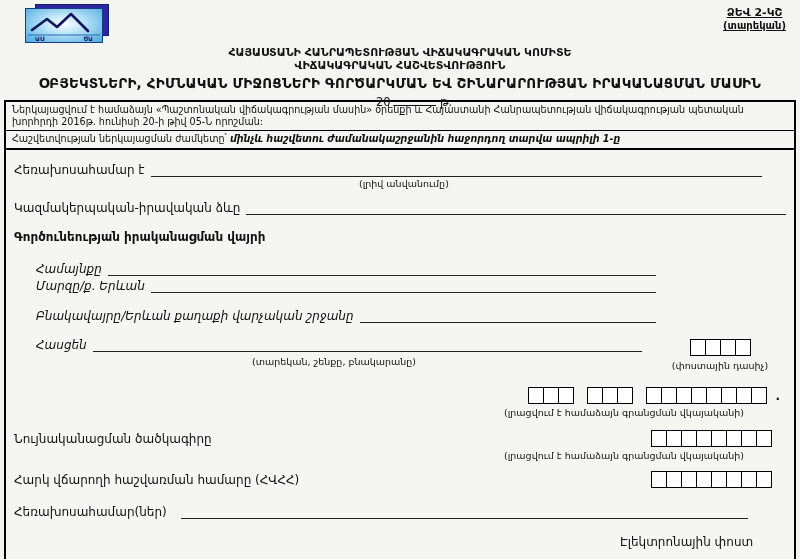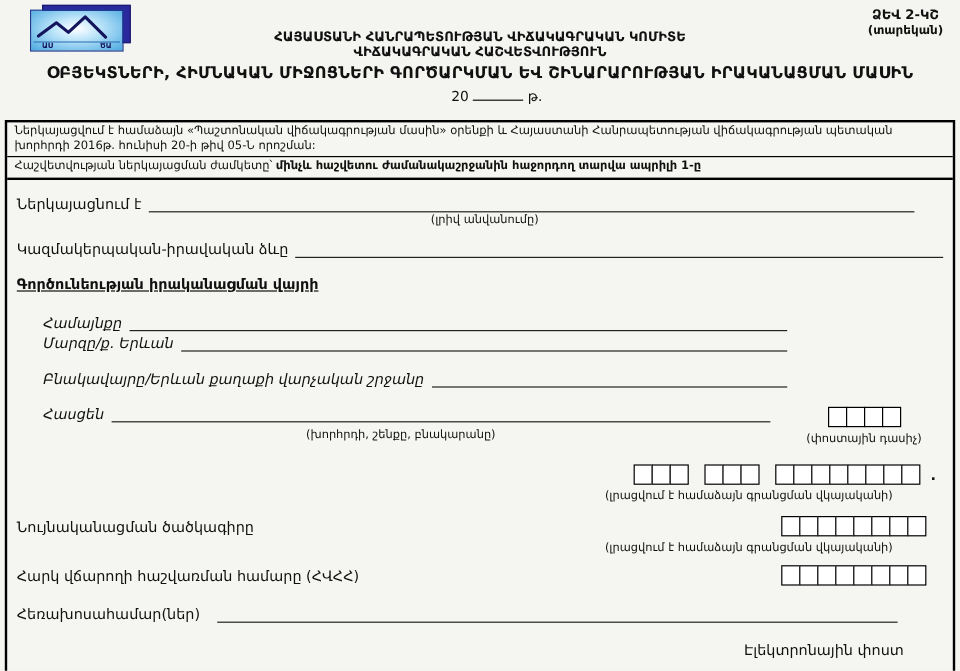--- a/index.html
+++ b/index.html
@@ -13,39 +13,39 @@
   
   .header{position:relative;height:100px;}
   .logo{position:absolute;left:25px;top:4px;width:84px;height:40px;}
   .logo-back{position:absolute;left:10px;top:0;width:72px;height:30px;background:#2a2a9e;border:1px solid #1a1a6e;}
   .logo-front{position:absolute;left:0;top:4px;width:76px;height:33px;
     background:radial-gradient(ellipse at 50% 45%, #ffffff 0%, #bfe6fa 35%, #49a8e0 100%);
     border:1px solid #1a3a8e;}
   .logo-front svg{position:absolute;left:0;top:0;}
   .logo-marks{position:absolute;left:0;bottom:0;width:100%;display:flex;justify-content:space-between;
     padding:0 9px;box-sizing:border-box;font-size:6px;font-weight:bold;color:#15155e;line-height:7px;}
-  .form-code{position:absolute;right:14px;top:6px;text-align:center;font-weight:bold;font-size:11px;line-height:13px;}
+  .form-code{position:absolute;right:14px;top:6px;text-align:center;font-weight:bold;font-size:11px;line-height:13px;text-decoration:underline;}
   .form-code .sub{font-size:10px;}
-  .head-center{text-align:center;padding-top:24px;font-weight:bold;font-size:11px;line-height:13px;}
+  .head-center{text-align:center;padding-top:46px;font-weight:bold;font-size:11px;line-height:13px;}
   .head-title{text-align:center;font-weight:bold;font-size:13.5px;margin-top:3px;letter-spacing:0.2px;}
   .head-year{text-align:center;font-size:11.5px;margin-top:3px;padding-left:28px;}
   .year-line{display:inline-block;width:42px;border-bottom:1px solid #111;height:11px;}
   
   .form-box{margin:0 4px;border:2px solid #000;background:#f5f5f1;}
   .legal-row{font-size:9.6px;line-height:12px;padding:2px 6px;border-bottom:1px solid #000;}
   .legal-row.deadline{border-bottom:2px solid #000;padding:2px 6px 3px;}
-  .legal-row b{font-weight:bold;}
+  .legal-row b{font-weight:bold;font-style:italic;}
   
   .mid{padding:12px 8px 8px 8px;}
   .frow{display:flex;align-items:flex-end;}
   .lbl{white-space:nowrap;margin-right:6px;}
   .uline{flex:1;border-bottom:1px solid #222;height:14px;}
   .hint{font-size:9.5px;color:#111;}
   .italic{font-style:italic;}
-  .bold{font-weight:bold;text-decoration:underline;}
+  .bold{font-weight:bold;}
   .indent{margin-left:22px;}
   
   .cellgroup{display:inline-flex;}
   .cell{width:16px;height:17px;border:1px solid #000;background:#fff;margin-left:-1px;box-sizing:border-box;}
   .cell:first-child{margin-left:0;}
   .boxes{display:inline-flex;align-items:center;}
   .boxes .cellgroup + .cellgroup{margin-left:13px;}
   
   .presents-hint{margin-left:345px;height:13px;margin-top:1px;}
   .r-legalform{margin-top:9px;}
@@ -120,21 +120,21 @@
     <span>Ներկայացվում է համաձայն «Պաշտոնական վիճակագրության մասին»  օրենքի  և  Հայաստանի Հանրապետության  վիճակագրության պետական խորհրդի 2016թ. հունիսի 20-ի թիվ 05-Ն որոշման:</span>
   </div>
 
   <div class="legal-row deadline">
     <span>Հաշվետվության ներկայացման ժամկետը՝ </span><b>մինչև հաշվետու ժամանակաշրջանին հաջորդող տարվա ապրիլի 1-ը</b>
   </div>
 
   <div class="mid">
 
     <div class="frow">
-      <span class="lbl">Ներկայացնում է</span>
+      <span class="lbl">Հեռախոսահամար է</span>
       <span class="uline" style="margin-right:24px"></span>
     </div>
     <div class="hint presents-hint">(լրիվ անվանումը)</div>
 
     <div class="frow r-legalform">
       <span class="lbl">Կազմակերպական-իրավական ձևը</span>
       <span class="uline"></span>
     </div>
 
     <div class="bold loc-header">Գործունեության իրականացման վայրի</div>
@@ -154,21 +154,21 @@
       <span class="uline"></span>
     </div>
 
     <div class="addr-wrap">
       <div class="addr-left">
         <div class="frow indent italic">
           <span class="lbl">Հասցեն</span>
           <span class="uline"></span>
         </div>
         <div class="addr-hint-row">
-          <span class="hint">(խորհրդի, շենքը, բնակարանը)</span>
+          <span class="hint">(տարեկան, շենքը, բնակարանը)</span>
         </div>
       </div>
       <div class="addr-right">
         <span class="boxes">
             <span class="cellgroup">
               <span class="cell"></span>
               <span class="cell"></span>
               <span class="cell"></span>
               <span class="cell"></span>
             </span>

